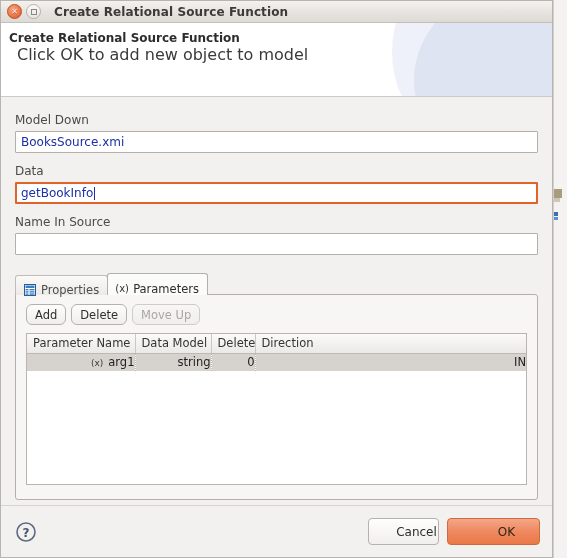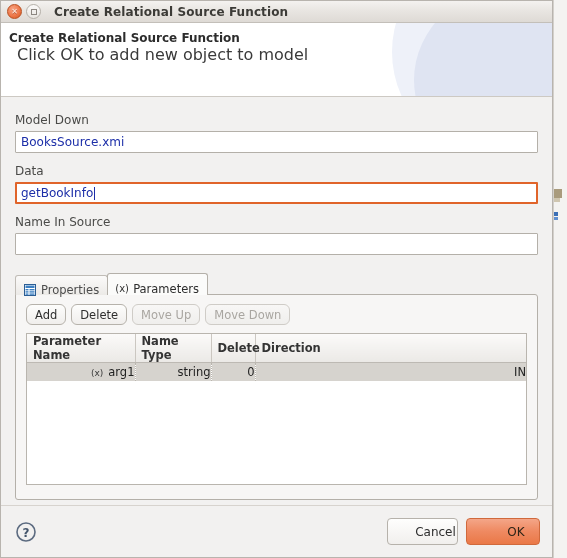--- a/index.html
+++ b/index.html
@@ -290,21 +290,21 @@
     width: 100%;
     border-collapse: collapse;
     font-size: 11.5px;
     table-layout: fixed;
   }
   table.params thead th {
     background: linear-gradient(to bottom, #fbfaf9 0%, #ebe9e6 100%);
     border-bottom: 1px solid #bdb9b3;
     border-right: 1px solid #cbc7c1;
     text-align: left;
-    font-weight: bold;
+    font-weight: normal;
     color: #343434;
     height: 19px;
     padding: 0 0 0 6px;
     box-sizing: border-box;
   }
   table.params thead th:last-child { border-right: none; }
   table.params tbody td {
     height: 18px;
     padding: 0 0 0 6px;
     color: #222;
@@ -352,21 +352,21 @@
     cursor: default;
     margin-left: 8px;
     padding-left: 26px;
   }
   .fbtn.cancel {
     background: linear-gradient(to bottom, #fefefd 0%, #f1efed 100%);
     border: 1px solid #b6b2ab;
     color: #2c2c2c;
   }
   .fbtn.ok {
-    width: 74px;
+    width: 93px;
     background: linear-gradient(to bottom, #f4a688 0%, #ef8a62 48%, #ea7847 100%);
     border: 1px solid #d0693c;
     color: #2e2417;
   }
 </style>
 </head>
 <body>
 
 <div class="desktop">
   <div class="desktop-strip"></div>
@@ -436,35 +436,34 @@
 
 
     </div>
 
     <div class="panel">
 
       <div class="btn-row">
         <div class="btn">Add</div>
         <div class="btn">Delete</div>
         <div class="btn disabled">Move Up</div>
-        <div class="btn disabled">Move Down</div>
       </div>
 
       <div class="tbl-wrap">
         <table class="params">
           <colgroup>
             <col style="width:108px">
             <col style="width:76px">
             <col style="width:44px">
             <col>
           </colgroup>
           <thead>
             <tr>
               <th>Parameter Name</th>
-              <th>Name Type</th>
+              <th>Data Model</th>
               <th>Delete</th>
               <th>Direction</th>
             </tr>
           </thead>
           <tbody>
             <tr class="row-selected">
               <td><span class="cell-ico">(x)</span><span>arg1</span></td>
               <td>string</td>
               <td>0</td>
               <td>IN</td>

